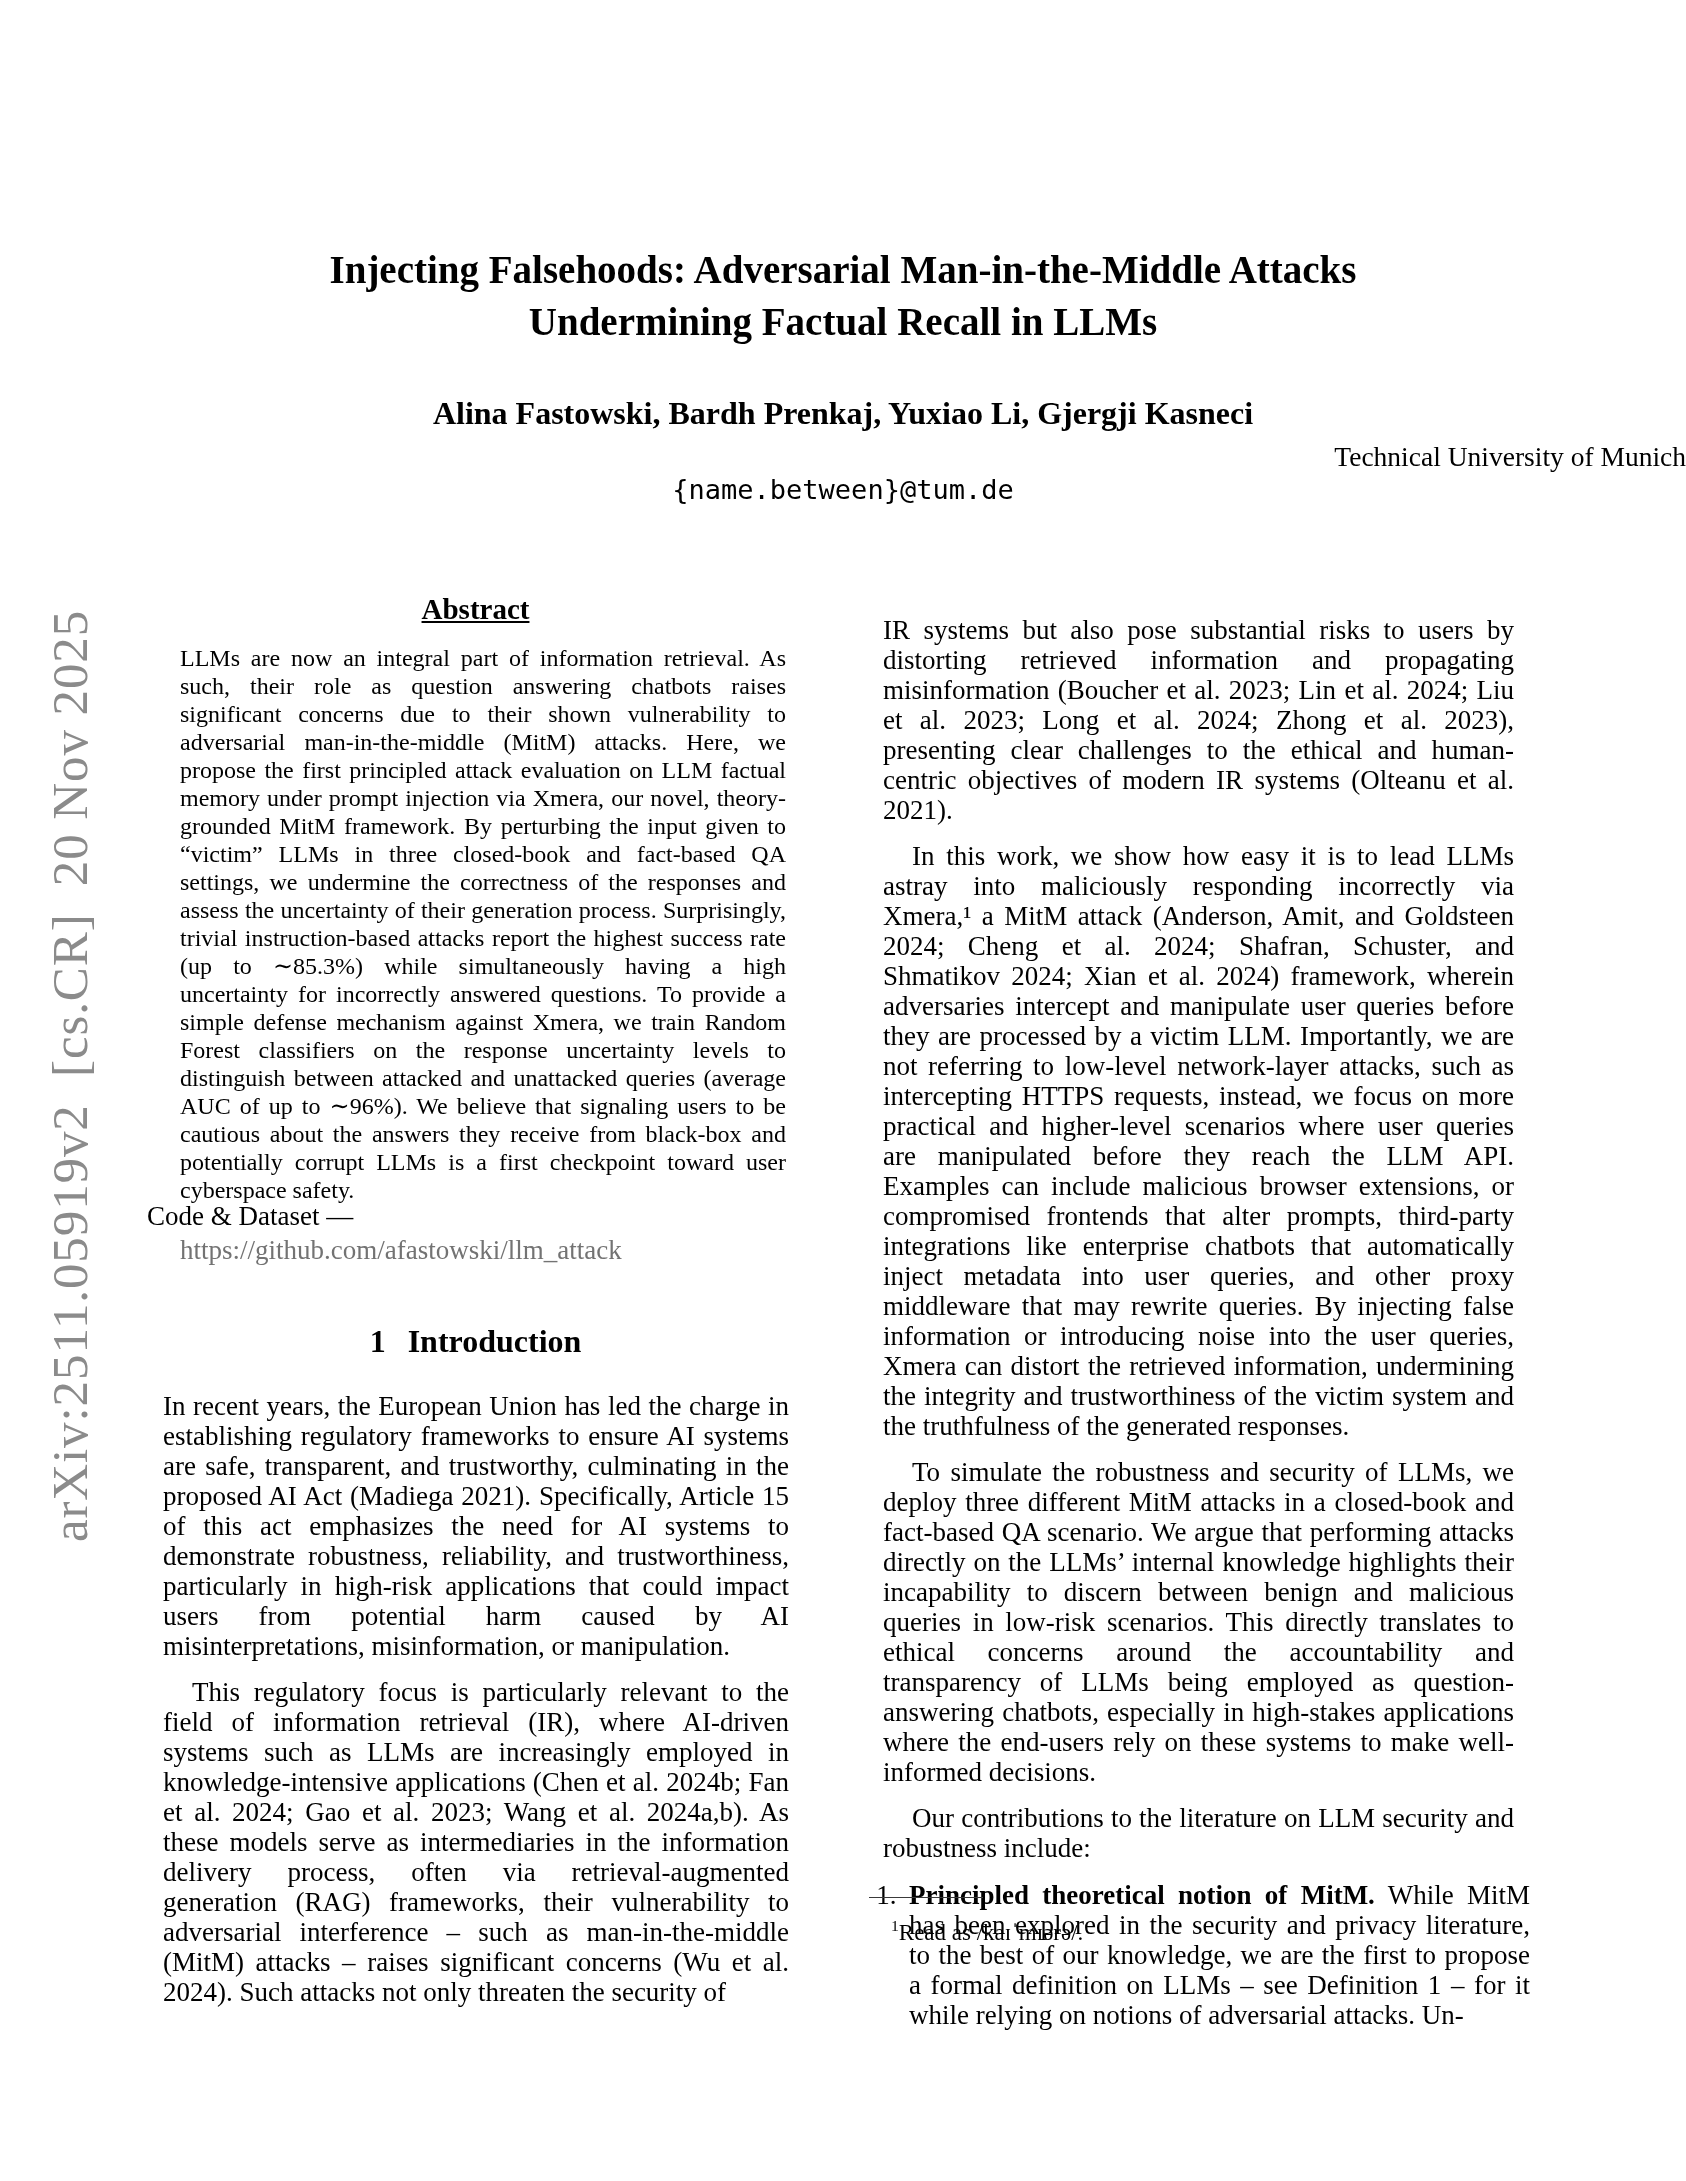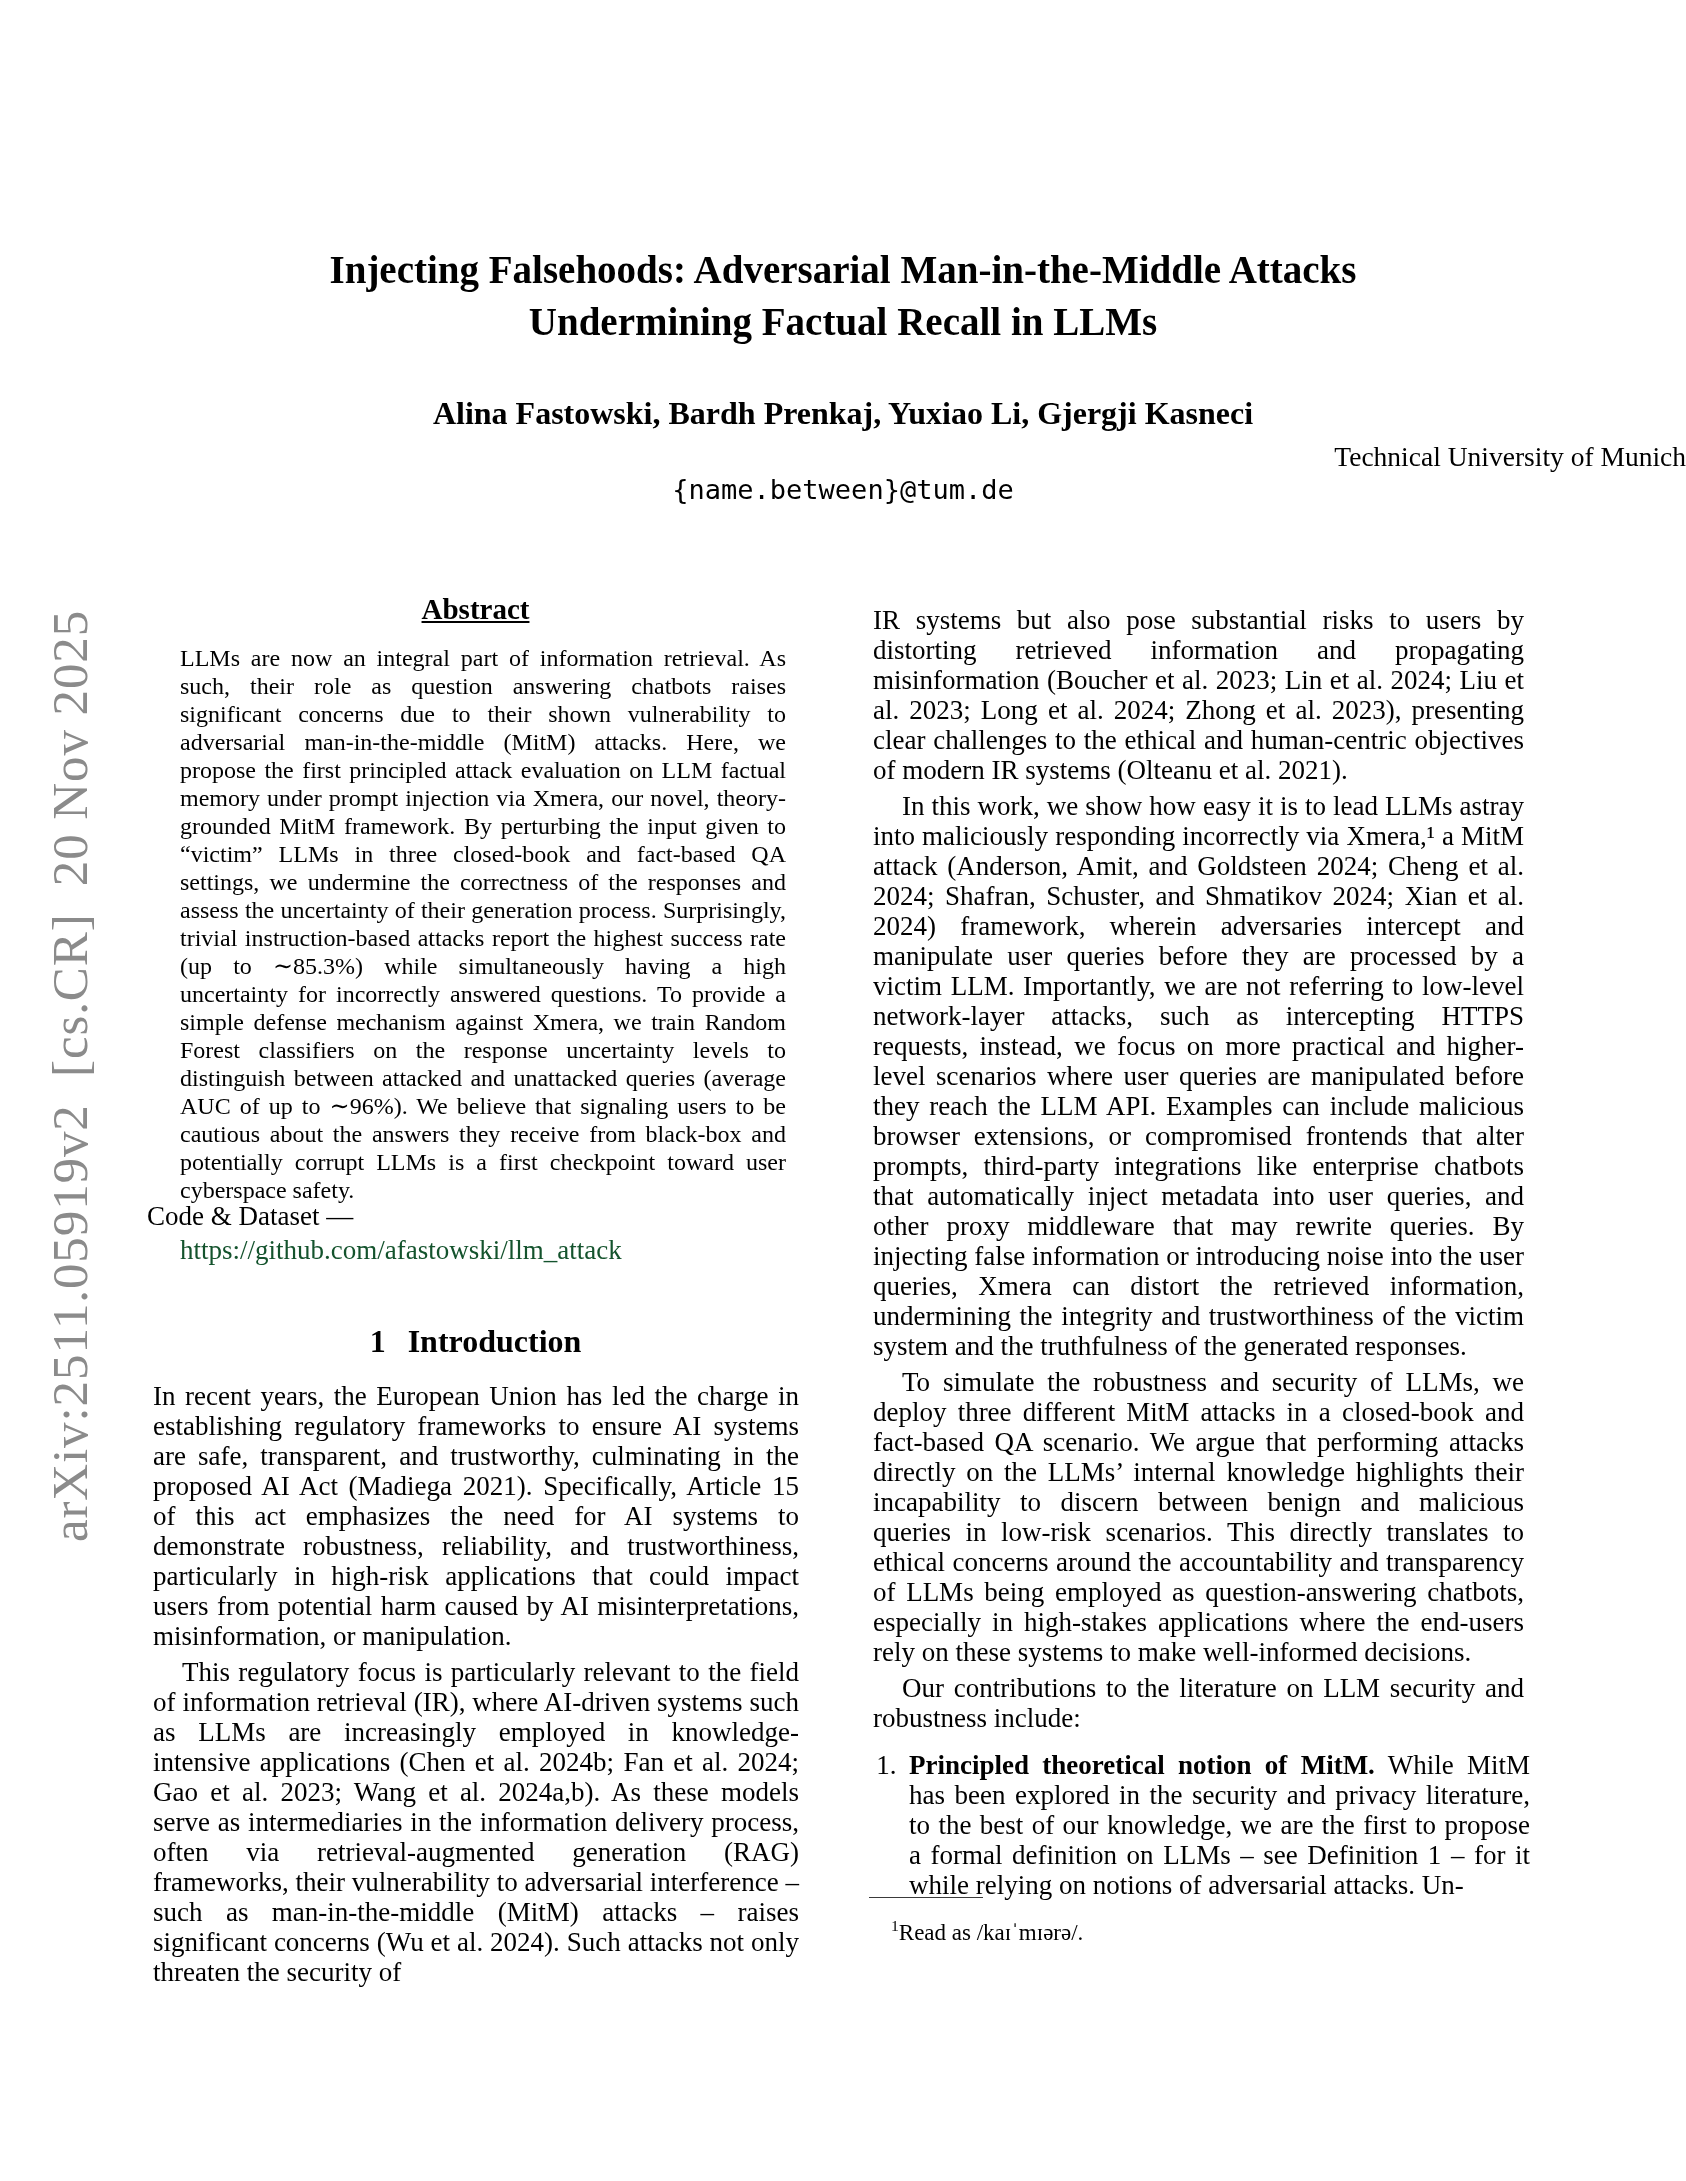--- a/index.html
+++ b/index.html
@@ -42,29 +42,29 @@
     position:absolute; top:644px; left:180px; width:606px;
     font-size:24px; line-height:28px; text-align:justify;
   }
 
   .code-block {
     position:absolute; top:1199px; left:147px; width:658px;
     font-size:27px; line-height:34px;
   }
   .code-label { font-weight:normal; }
   .code-url-line { margin-left:33px; }
-  .code-url { color:#14532d; text-decoration:none; }
+  .code-url { color:#737373; text-decoration:none; }
 
   .intro-heading {
     position:absolute; top:1323px; left:147px; width:657px; text-align:center;
     font-size:32px; font-weight:bold;
   }
   .intro-heading .sec-num { margin-right:22px; }
 
-  .col-body p { margin:6px; }
+  .col-body p { margin:16px; }
   .col-body p.indent { text-indent:29px; }
 
   .left-body {
     position:absolute; top:1375px; left:147px; width:658px;
     font-size:27px; line-height:30px; text-align:justify;
   }
   .right-body {
     position:absolute; top:599px; left:867px; width:663px;
     font-size:27px; line-height:30px; text-align:justify;
   }

